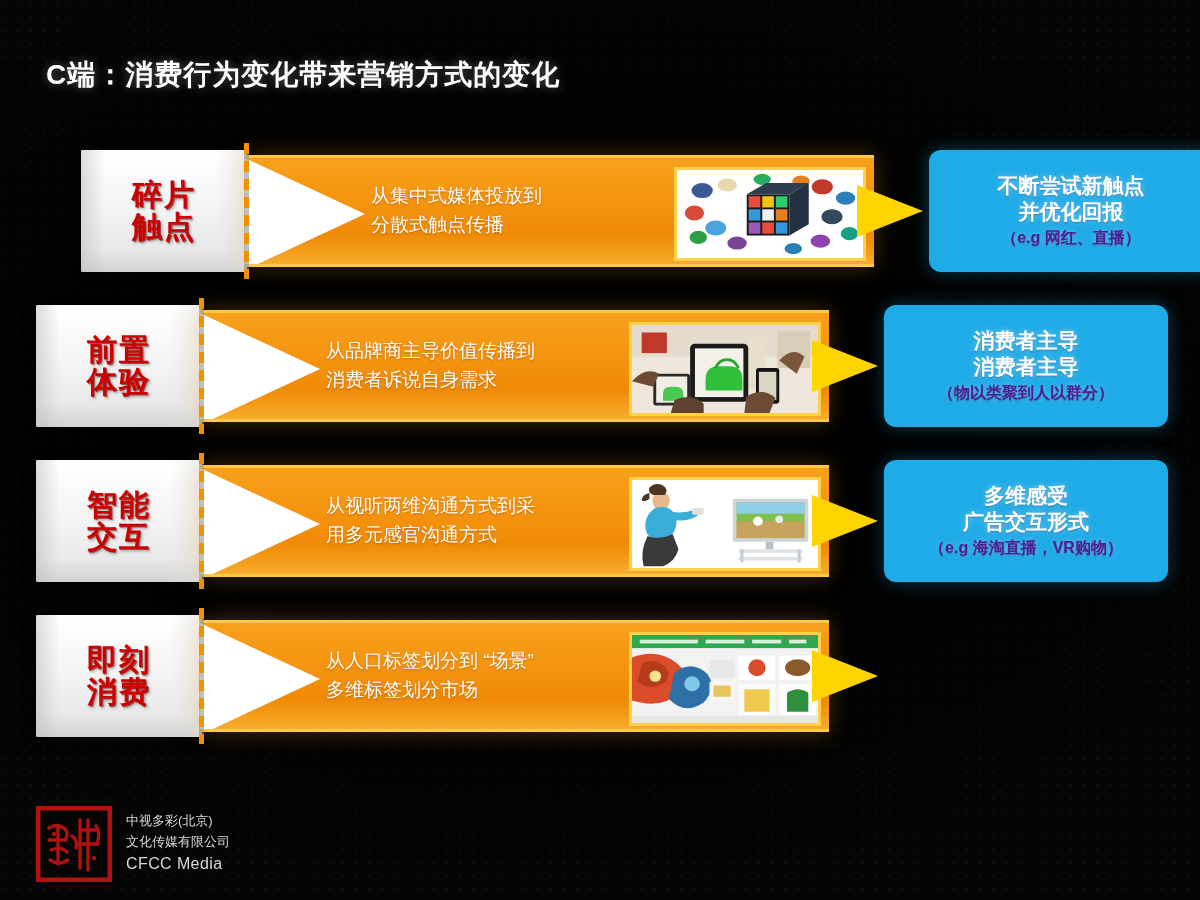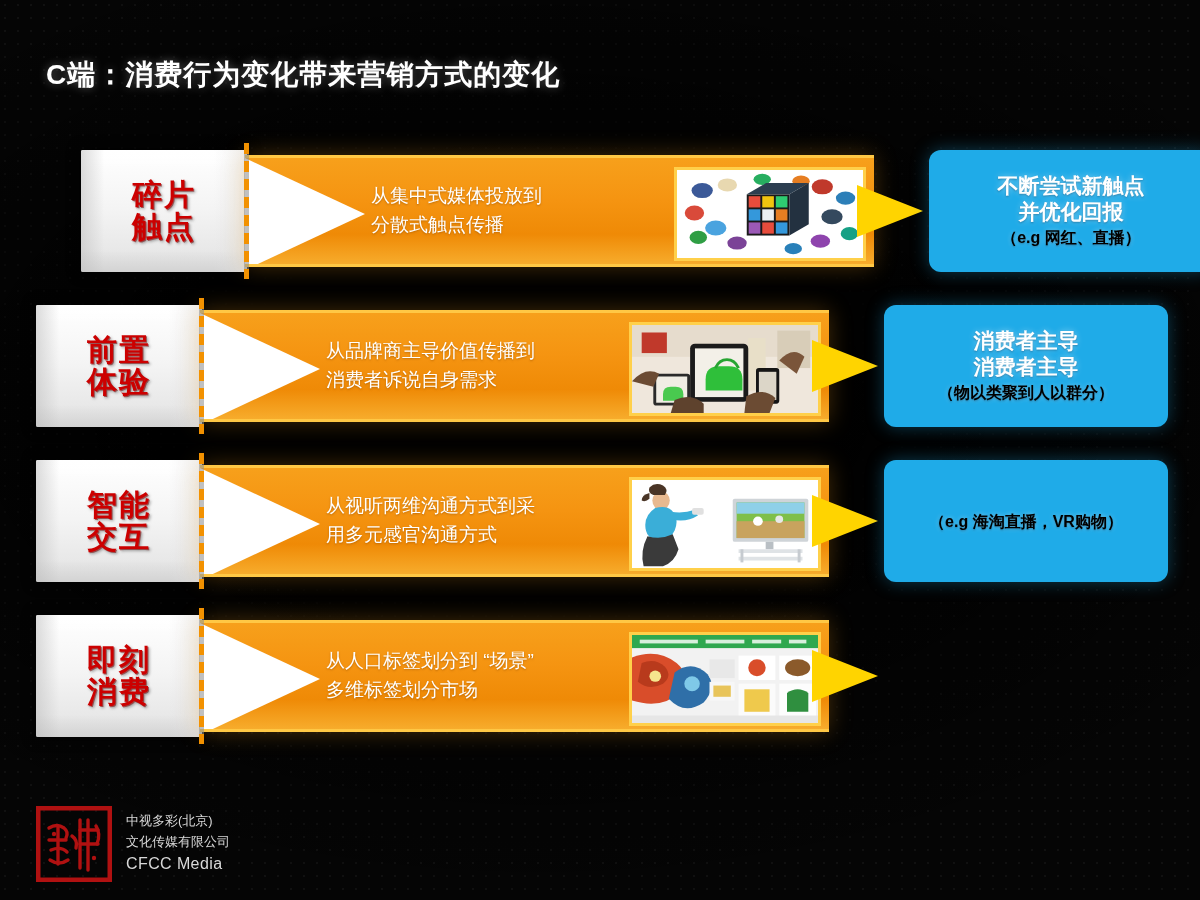--- a/index.html
+++ b/index.html
@@ -213,21 +213,21 @@
     font-weight: bold;
     color: #ffffff;
     text-align: center;
     text-shadow: 0 0 6px rgba(255,255,255,0.45), 0 1px 2px rgba(0,60,100,0.5);
     white-space: nowrap;
   }
   .blue-sub {
     margin-top: 3px;
     font-size: 16px;
     font-weight: bold;
-    color: #000000;
+    color: #4c1d95;
     text-align: center;
     text-shadow: 0 0 5px rgba(255,255,255,0.4), 0 1px 2px rgba(0,60,100,0.5);
     white-space: nowrap;
   }
 
   
   #footer {
     position: absolute;
     left: 36px;
     top: 806px;
@@ -406,20 +406,24 @@
             <rect x="110" y="74" width="66" height="4" fill="#dfe3e6"></rect>
             <rect x="110" y="82" width="66" height="4" fill="#dfe3e6"></rect>
             <rect x="112" y="74" width="3" height="14" fill="#c6cbd0"></rect>
             <rect x="171" y="74" width="3" height="14" fill="#c6cbd0"></rect>
           </g>
         </svg>
       </div>
     </div>
     <div class="yellow-arrow"></div>
     <div class="blue-box">
+      <div class="blue-main">
+        <span>多维感受</span><br>
+        <span>广告交互形式</span>
+      </div>
       <div class="blue-sub">（e.g 海淘直播，VR购物）</div>
     </div>
   </div>
 
   <div class="row" id="row-3">
     <div class="page-card">
       <div class="page-label">
         <span>即刻</span>
         <span class="l2">消费</span>
       </div>

